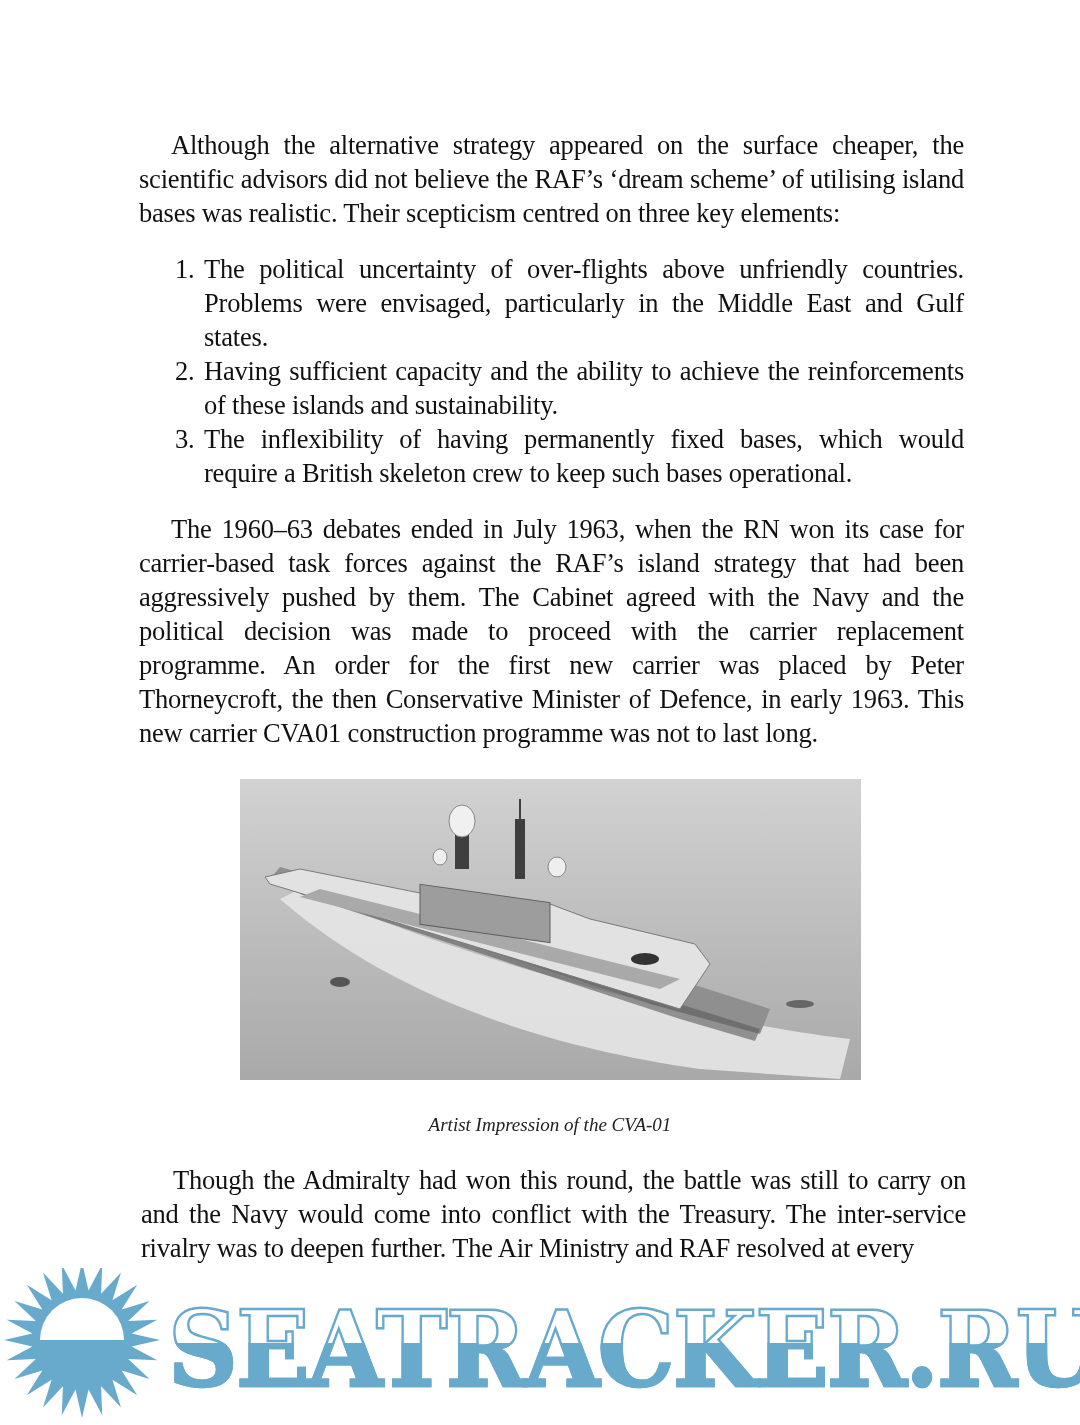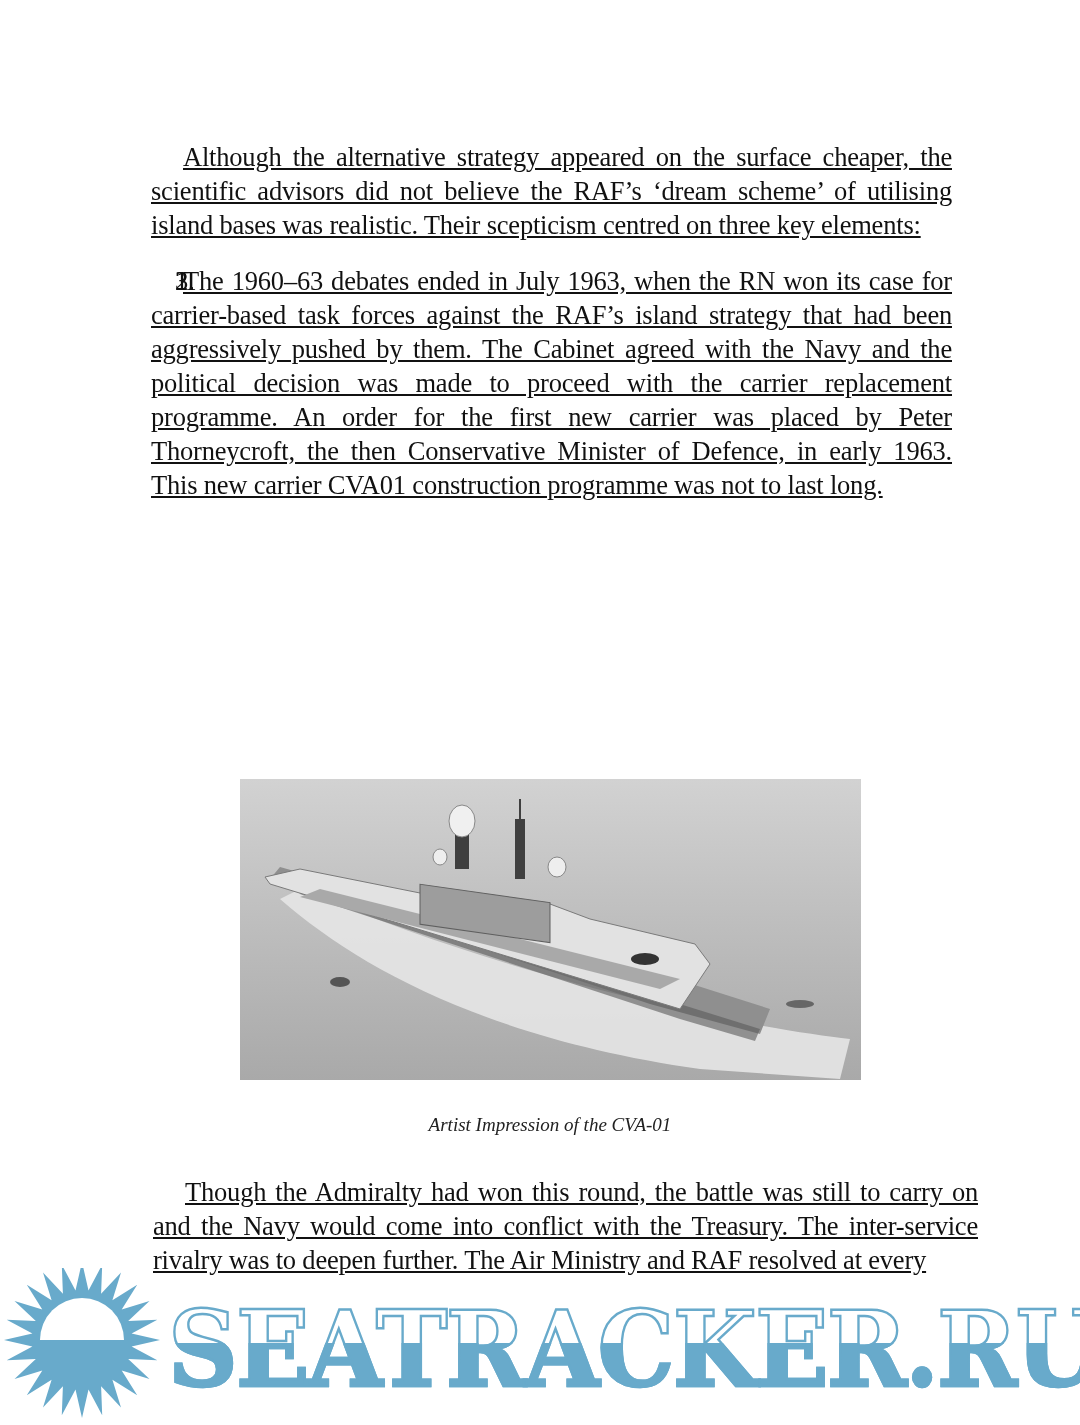--- a/index.html
+++ b/index.html
@@ -19,23 +19,22 @@
       position: absolute;
       left: 139px;
       top: 128px;
       width: 825px;
     }
     .para {
       font-size: 26.5px;
       line-height: 34px;
       text-align: justify;
       text-indent: 32px;
-      margin: 12px;
+      margin: 0;
       letter-spacing: -0.2px;
-      text-decoration: underline;
     }
     .p1 { margin-bottom: 22px; }
     .list {
       margin: 0 0 22px 0;
       padding: 0;
       list-style: none;
     }
     .list-item {
       position: relative;
       padding-left: 65px;
@@ -103,26 +102,29 @@
   </style>
 </head>
 <body>
 
 <div class="page">
   <p class="para p1">Although the alternative strategy appeared on the surface cheaper, the scientific advisors did not believe the RAF’s ‘dream scheme’ of utilising island bases was realistic. Their scepticism centred on three key elements:</p>
 
   <ol class="list">
     <li class="list-item">
       <span class="list-num">1.</span>
+      <span>The political uncertainty of over-flights above unfriendly countries. Problems were envisaged, particularly in the Middle East and Gulf states.</span>
     </li>
     <li class="list-item">
       <span class="list-num">2.</span>
+      <span>Having sufficient capacity and the ability to achieve the reinforcements of these islands and sustainability.</span>
     </li>
     <li class="list-item">
       <span class="list-num">3.</span>
+      <span>The inflexibility of having permanently fixed bases, which would require a British skeleton crew to keep such bases operational.</span>
     </li>
   </ol>
 
   <p class="para p2">The 1960–63 debates ended in July 1963, when the RN won its case for carrier-based task forces against the RAF’s island strategy that had been aggressively pushed by them. The Cabinet agreed with the Navy and the political decision was made to proceed with the carrier replacement programme. An order for the first new carrier was placed by Peter Thorneycroft, the then Conservative Minister of Defence, in early 1963. This new carrier CVA01 construction programme was not to last long.</p>
 </div>
 
 <div class="figure" title="Artist impression of the CVA-01 aircraft carrier at sea">
   <svg width="621" height="301" viewBox="0 0 621 301">
     <defs>
       <linearGradient id="sea" x1="0" y1="0" x2="0" y2="1">

